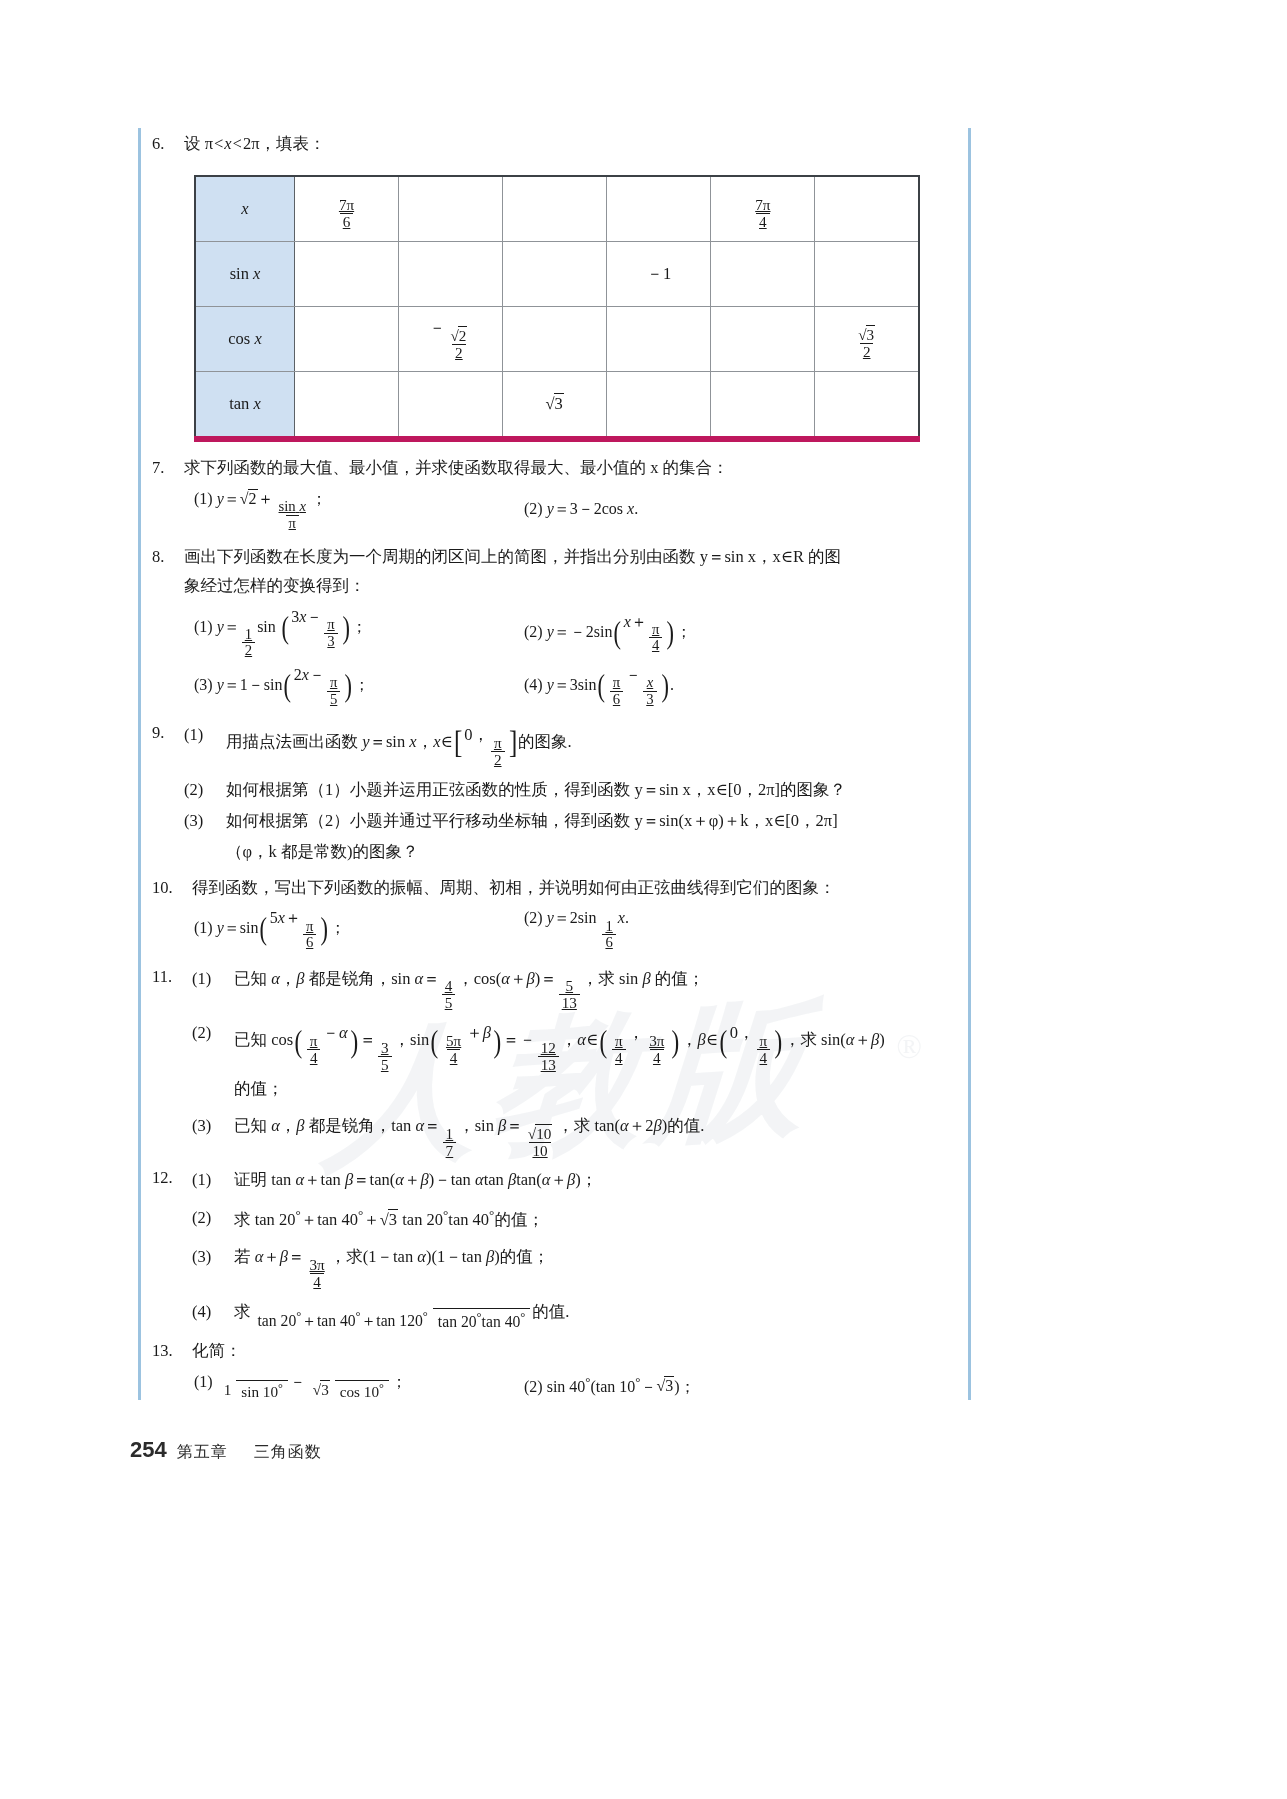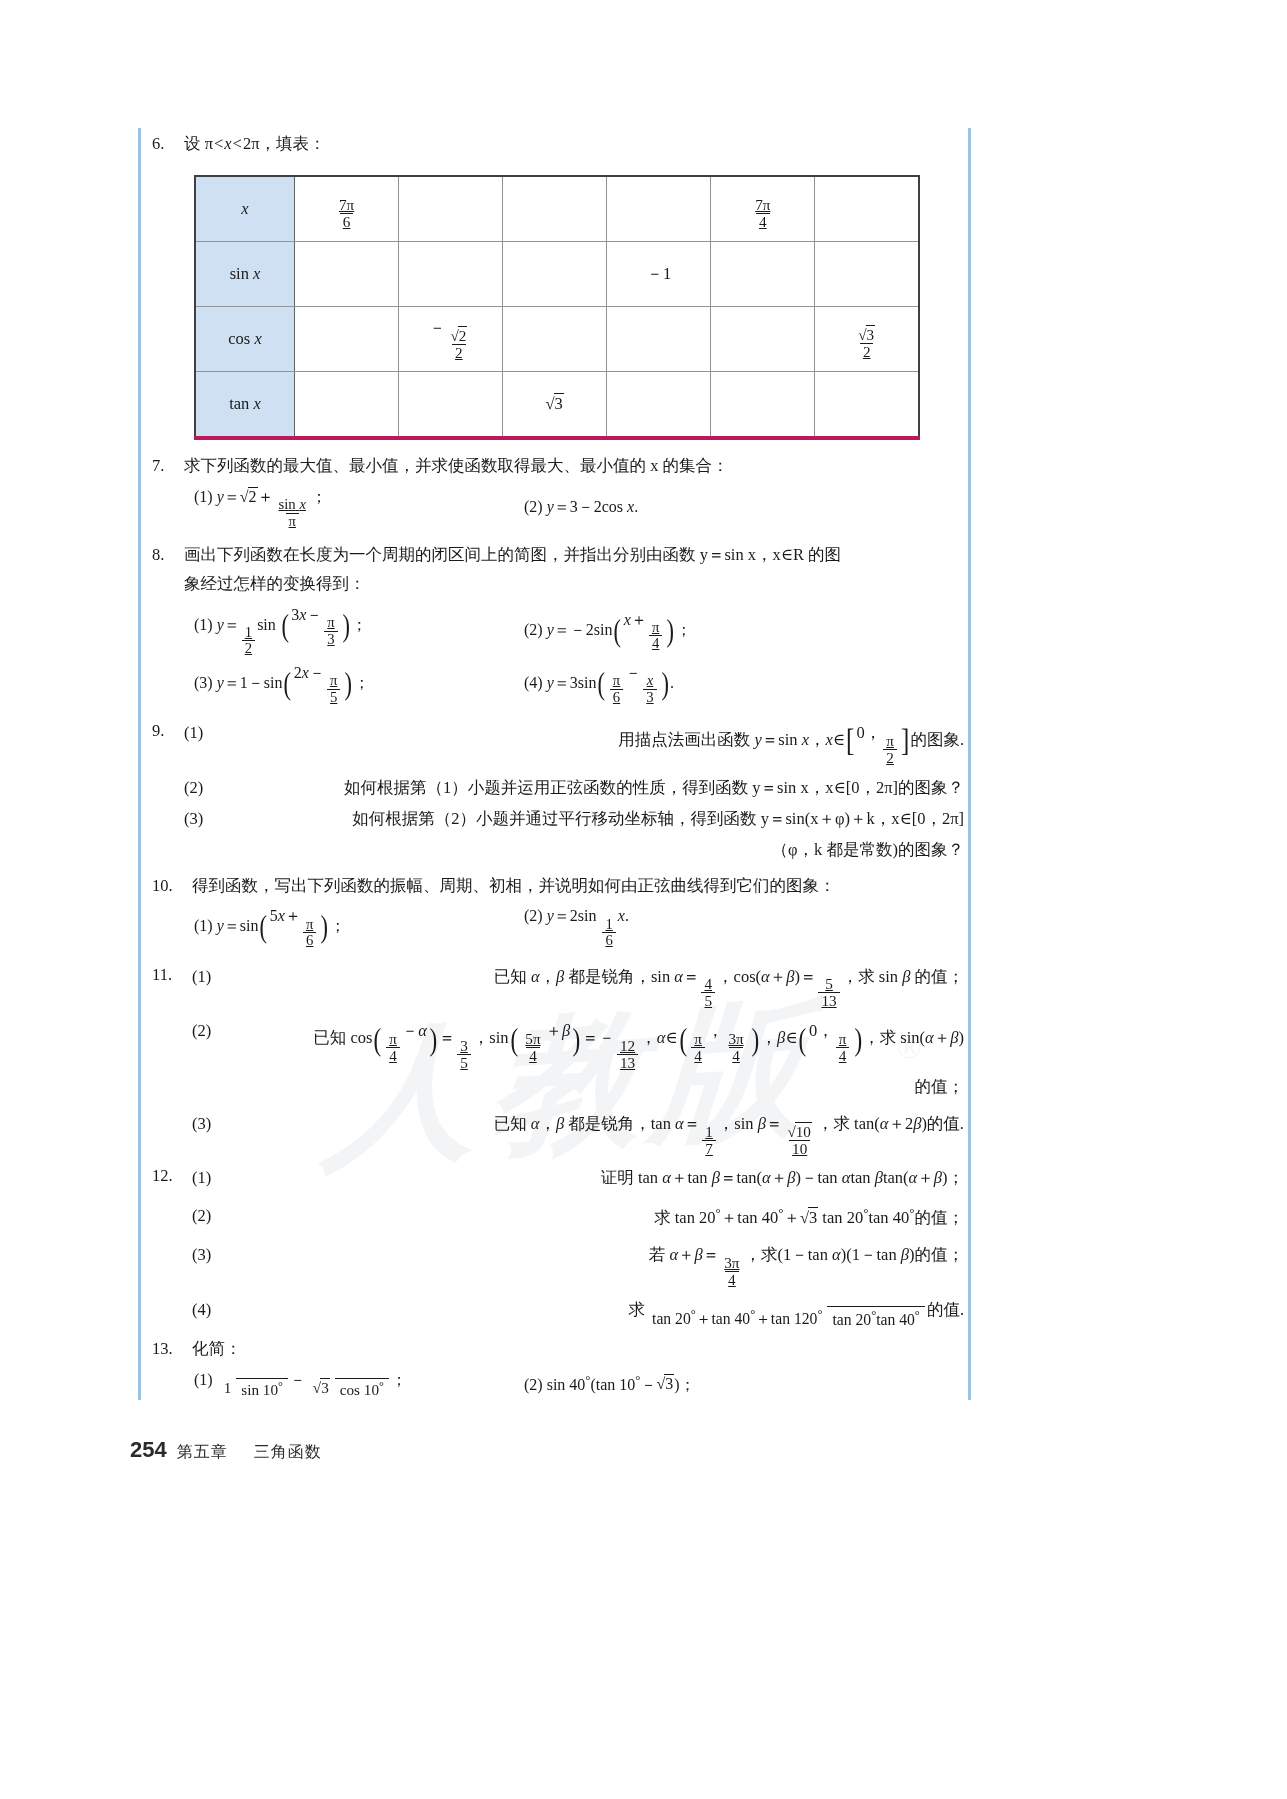--- a/index.html
+++ b/index.html
@@ -87,21 +87,21 @@
     display: flex;
     align-items: flex-start;
     font-size: 16.5px;
     line-height: 1.9;
   }
   .slab {
     flex: 0 0 auto;
     width: 42px;
     white-space: nowrap;
   }
-  .sbody { flex: 1 1 auto; text-align: right; }
+  .sbody { flex: 1 1 auto; }
 
   .twocol {
     display: flex;
     align-items: center;
   }
   .twocol > .col-a { width: 330px; flex: 0 0 auto; }
   .twocol > .col-b { flex: 1 1 auto; }
 
   .indent { margin-left: 42px; }
 
@@ -183,21 +183,21 @@
     text-align: center;
     vertical-align: middle;
     font-size: 16.5px;
   }
   #fill-table td.hdr {
     background: #cfe0f2;
     border-right: 1px solid #5c6166;
     width: 96px;
   }
   #fill-table tr:first-child td { border-top: 2px solid #3c4146; }
-  #fill-table tr:last-child  td { border-bottom: 4px solid #be185d; }
+  #fill-table tr:last-child  td { border-bottom: 6px solid #be185d; }
   #fill-table td:first-child  { border-left: 2px solid #3c4146; }
   #fill-table td:last-child   { border-right: 2px solid #3c4146; }
 
   
   #footer {
     position: absolute;
     left: 130px;
     top: 1437px;
     display: flex;
     align-items: baseline;

